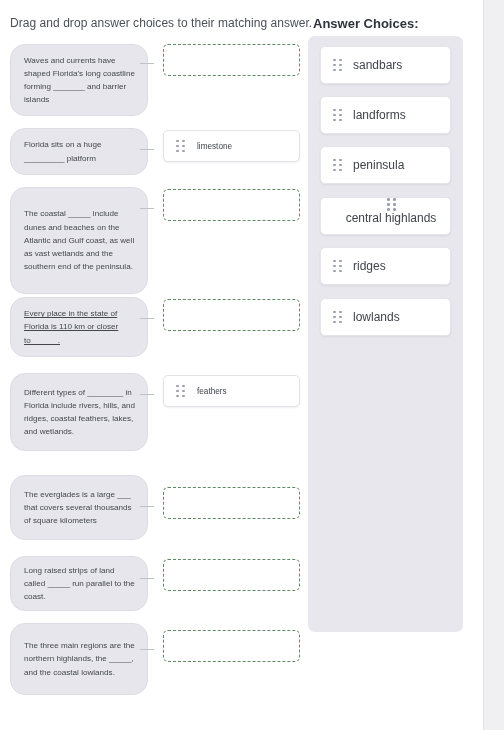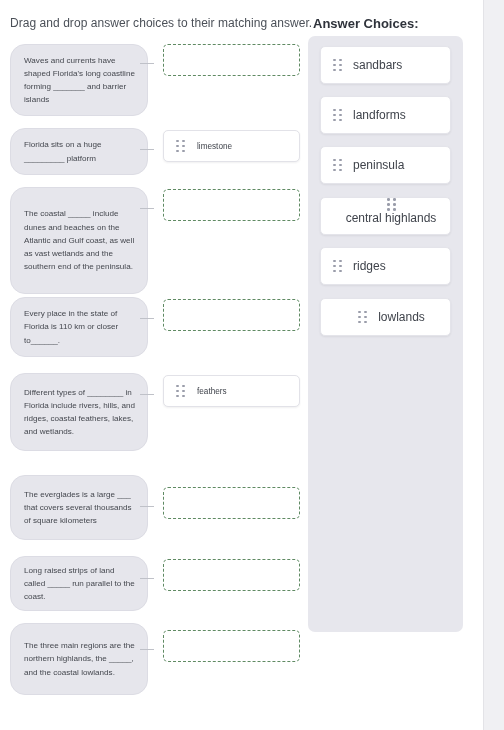--- a/index.html
+++ b/index.html
@@ -158,21 +158,21 @@
   <div id="questions-layer">
       <div class="qbox" style="left: 10px; top: 44px; height: 72px;">
         <span>Waves and currents have shaped Florida's long coastline forming _______ and barrier islands</span>
       </div>
       <div class="qbox" style="left: 10px; top: 128px; height: 47px;">
         <span>Florida sits on a huge _________ platform</span>
       </div>
       <div class="qbox" style="left: 10px; top: 187px; height: 107px;">
         <span>The coastal _____ include dunes and beaches on the Atlantic and Gulf coast, as well as vast wetlands and the southern end of the peninsula.</span>
       </div>
-      <div class="qbox" style="left: 10px; top: 297px; height: 60px;">
+      <div class="qbox" style="left: 10px; top: 297px; height: 60px; text-decoration: underline;">
         <span>Every place in the state of Florida is 110 km or closer to______.</span>
       </div>
       <div class="qbox" style="left: 10px; top: 373px; height: 78px;">
         <span>Different types of ________ in Florida include rivers, hills, and ridges, coastal feathers, lakes, and wetlands.</span>
       </div>
       <div class="qbox" style="left: 10px; top: 475px; height: 65px;">
         <span>The everglades is a large ___ that covers several thousands of square kilometers</span>
       </div>
       <div class="qbox" style="left: 10px; top: 556px; height: 55px;">
         <span>Long raised strips of land called _____ run parallel to the coast.</span>
@@ -272,21 +272,21 @@
           <span class="handle">
             <i></i>
             <i></i>
             <i></i>
             <i></i>
             <i></i>
             <i></i>
           </span>
           <span class="choice-label">ridges</span>
         </div>
-        <div class="choice" style="top: 262px; justify-content: center;">
+        <div class="choice" style="top: 262px;">
           <span class="handle">
             <i></i>
             <i></i>
             <i></i>
             <i></i>
             <i></i>
             <i></i>
           </span>
           <span class="choice-label">lowlands</span>
         </div>

